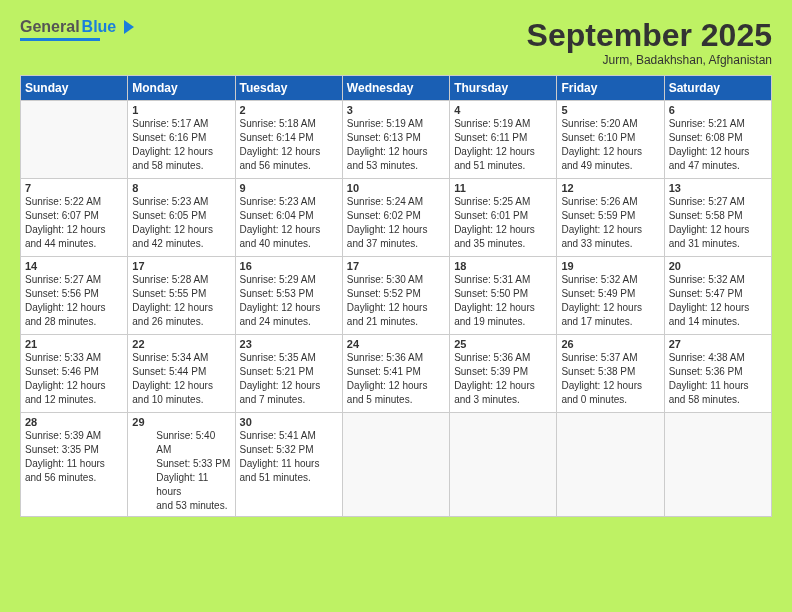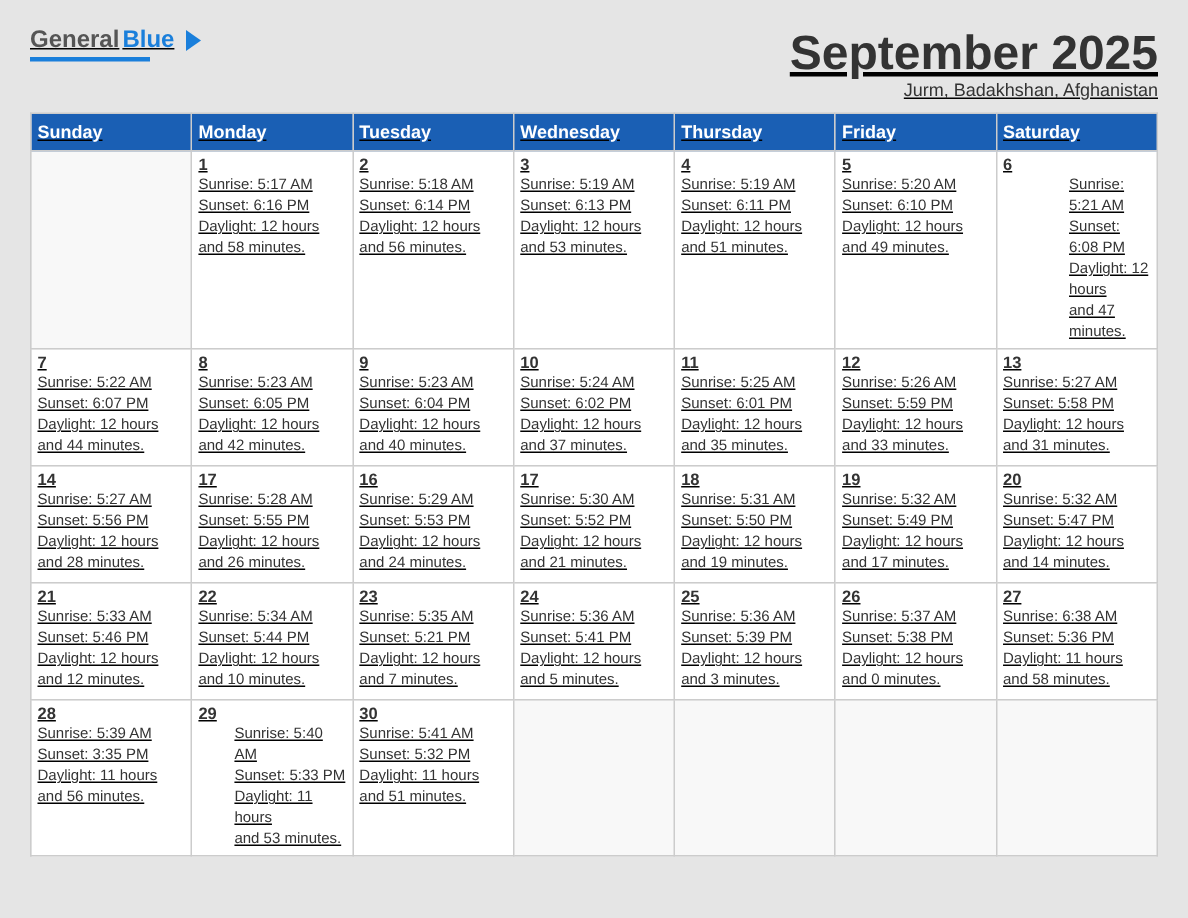--- a/index.html
+++ b/index.html
@@ -7,22 +7,21 @@
       font-family: Arial, sans-serif;
       background: #fff;
       width: 792px;
       height: 612px;
       overflow: hidden;
     }
     .page {
       width: 792px;
       height: 612px;
       padding: 18px 20px 10px 20px;
-      background: #e5e5e5;
-      text-decoration: underline;
+      background: #bef264;
     }
     .header {
       display: flex;
       justify-content: space-between;
       align-items: flex-start;
       margin-bottom: 8px;
     }
     .logo {
       display: flex;
       flex-direction: column;
@@ -158,21 +157,21 @@
           </td>
           <td>
             <span class="day-number">5</span>
             <div class="day-info" style="white-space: pre-line;">Sunrise: 5:20 AM
 Sunset: 6:10 PM
 Daylight: 12 hours
 and 49 minutes.</div>
           </td>
           <td>
             <span class="day-number">6</span>
-            <div class="day-info" style="white-space: pre-line; margin-left: 44px;">Sunrise: 5:21 AM
+            <div class="day-info" style="white-space: pre-line;">Sunrise: 5:21 AM
 Sunset: 6:08 PM
 Daylight: 12 hours
 and 47 minutes.</div>
           </td>
         </tr>
         <tr>
           <td>
             <span class="day-number">7</span>
             <div class="day-info" style="white-space: pre-line;">Sunrise: 5:22 AM
 Sunset: 6:07 PM
@@ -311,21 +310,21 @@
           </td>
           <td>
             <span class="day-number">26</span>
             <div class="day-info" style="white-space: pre-line;">Sunrise: 5:37 AM
 Sunset: 5:38 PM
 Daylight: 12 hours
 and 0 minutes.</div>
           </td>
           <td>
             <span class="day-number">27</span>
-            <div class="day-info" style="white-space: pre-line;">Sunrise: 6:38 AM
+            <div class="day-info" style="white-space: pre-line;">Sunrise: 4:38 AM
 Sunset: 5:36 PM
 Daylight: 11 hours
 and 58 minutes.</div>
           </td>
         </tr>
         <tr>
           <td>
             <span class="day-number">28</span>
             <div class="day-info" style="white-space: pre-line;">Sunrise: 5:39 AM
 Sunset: 3:35 PM

